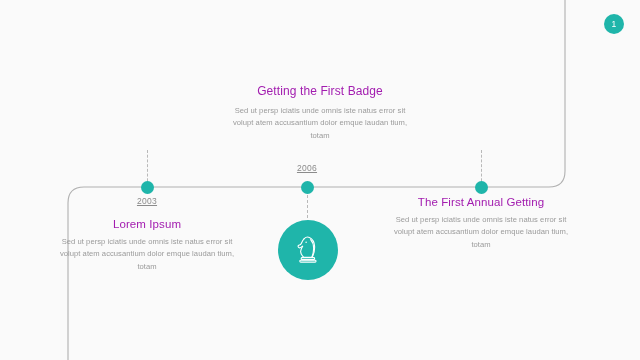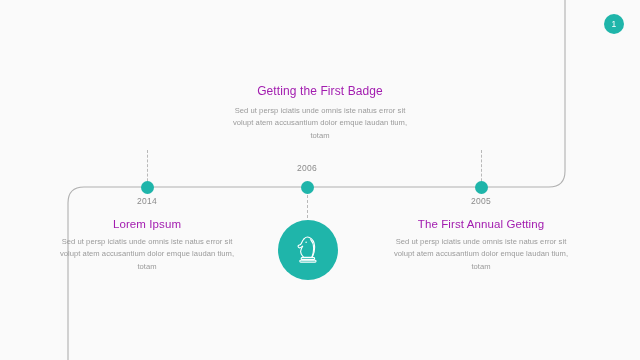--- a/index.html
+++ b/index.html
@@ -87,20 +87,21 @@
   
   .block {
     position: absolute;
     text-align: center;
   }
   .year {
     font-size: 8.5px;
     color: #8b8b8b;
     letter-spacing: 0.3px;
     margin: 0 0 12px 0;
+    text-decoration: underline;
   }
   .head {
     font-size: 11.5px;
     color: #a21caf;
     margin: 0 0 6px 0;
     font-weight: 400;
     letter-spacing: 0.1px;
   }
   .body {
     font-size: 7.6px;
@@ -171,24 +172,23 @@
   <div class="block block-top">
     <div class="head">Getting the First Badge</div>
     <div class="body">Sed ut persp iciatis unde omnis iste natus error sit volupt atem accusantium dolor emque laudan tium, totam</div>
   </div>
 
   <div class="block" style="left:257px; top:163px; width:100px;">
     <div class="year">2006</div>
   </div>
 
   <div class="block block-left">
-    <div class="year">2014</div>
+    <div class="year">2003</div>
     <div class="head">Lorem Ipsum</div>
     <div class="body">Sed ut persp iciatis unde omnis iste natus error sit volupt atem accusantium dolor emque laudan tium, totam</div>
   </div>
 
   <div class="block block-right">
-    <div class="year">2005</div>
     <div class="head">The First Annual Getting</div>
     <div class="body">Sed ut persp iciatis unde omnis iste natus error sit volupt atem accusantium dolor emque laudan tium, totam</div>
   </div>
 
 </div>
 
 </body></html>

